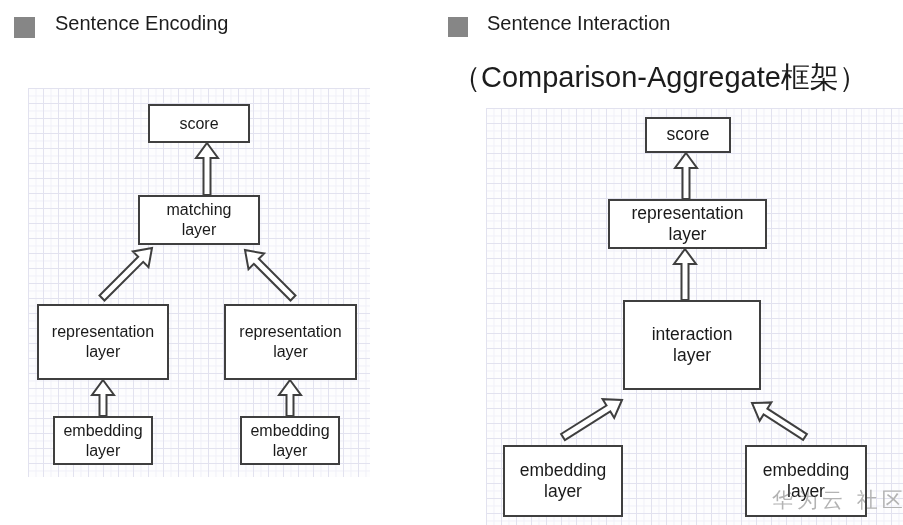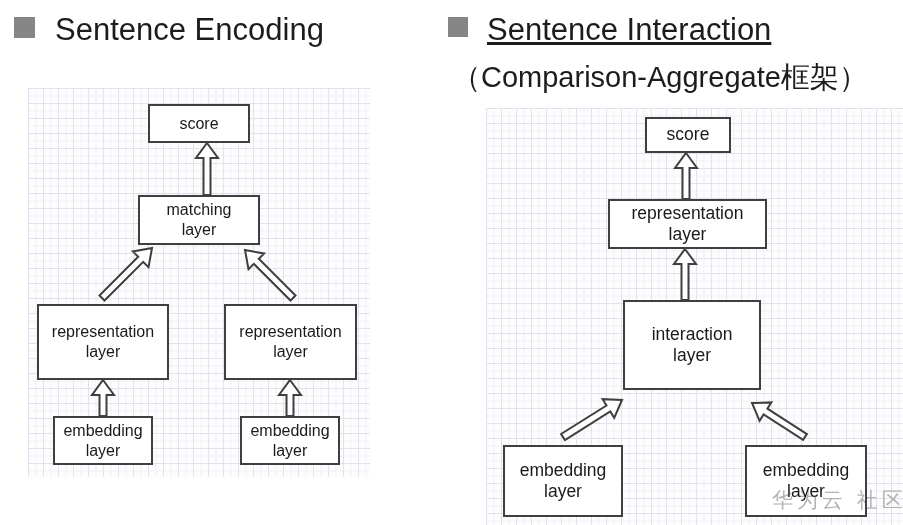--- a/index.html
+++ b/index.html
@@ -26,21 +26,21 @@
     background:var(--slide-bg);
     overflow:hidden;
   }
   .bullet{
     position:absolute;
     width:21px;height:21px;
     background:var(--bullet);
   }
   .title{
     position:absolute;
-    font-size:31px;
+    font-size:20px;
     color:var(--title-text);
     white-space:nowrap;
     letter-spacing:0px;
   }
   .subtitle{
     position:absolute;
     font-size:29px;
     color:var(--title-text);
     white-space:nowrap;
   }
@@ -110,21 +110,21 @@
 </style>
 </head>
 <body>
 
 <div class="slide">
 
   <span class="bullet" style="left:14px;top:17px;"></span>
   <div class="title" style="left:55px;top:12px;">Sentence Encoding</div>
 
   <span class="bullet" style="left:448px;top:17px;width:20px;height:20px;"></span>
-  <div class="title" style="left:487px;top:12px;text-decoration:underline;">Sentence Interaction</div>
+  <div class="title" style="left:487px;top:12px;">Sentence Interaction</div>
   <div class="subtitle" style="left:452px;top:58px;">（Comparison-Aggregate框架）</div>
 
   <div class="panel panel-left">
     <svg class="arrow-layer" viewBox="0 0 342 389">
       <polygon class="arrow" points="179,55 190,70 182.5,70 182.5,107 175.5,107 175.5,70 168,70"></polygon>
       <polygon class="arrow" points="124,160 120.5,179.1 115.2,173.8 76.5,212.5 71.5,207.5 110.2,168.8 104.9,163.5"></polygon>
       <polygon class="arrow" points="217,162 236.1,165.5 230.8,170.8 267.5,207.5 262.5,212.5 225.8,175.8 220.5,181.1"></polygon>
       <polygon class="arrow" points="75,292 86,307 78.5,307 78.5,328 71.5,328 71.5,307 64,307"></polygon>
       <polygon class="arrow" points="262,292 273,307 265.5,307 265.5,328 258.5,328 258.5,307 251,307"></polygon>
     </svg>

